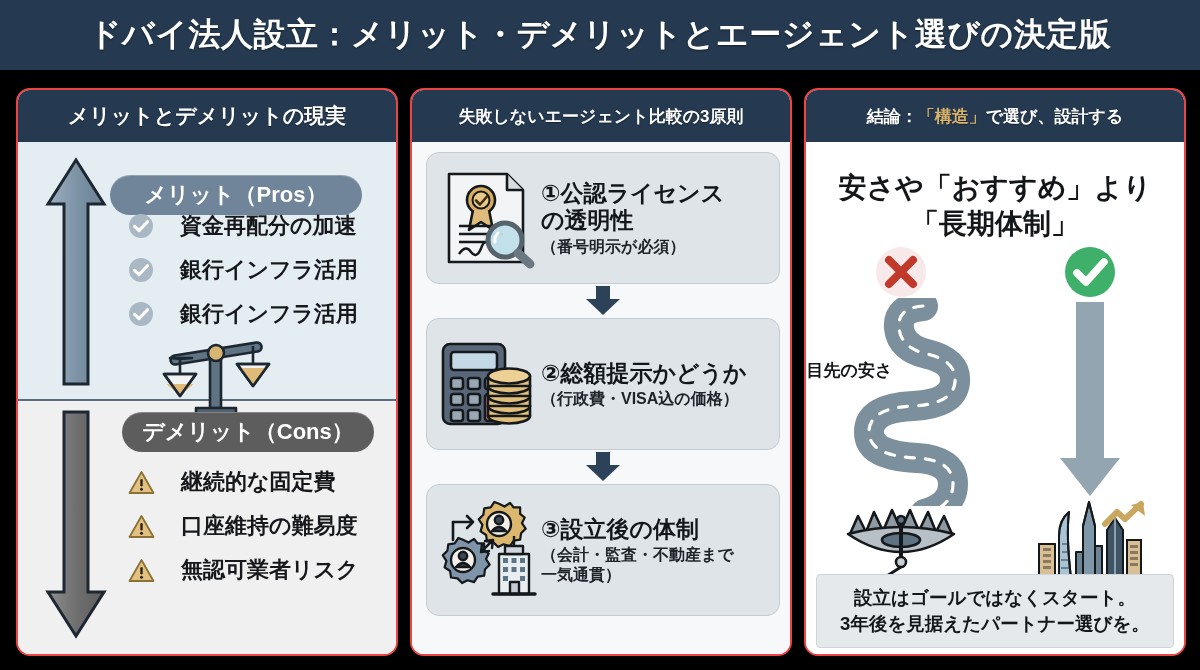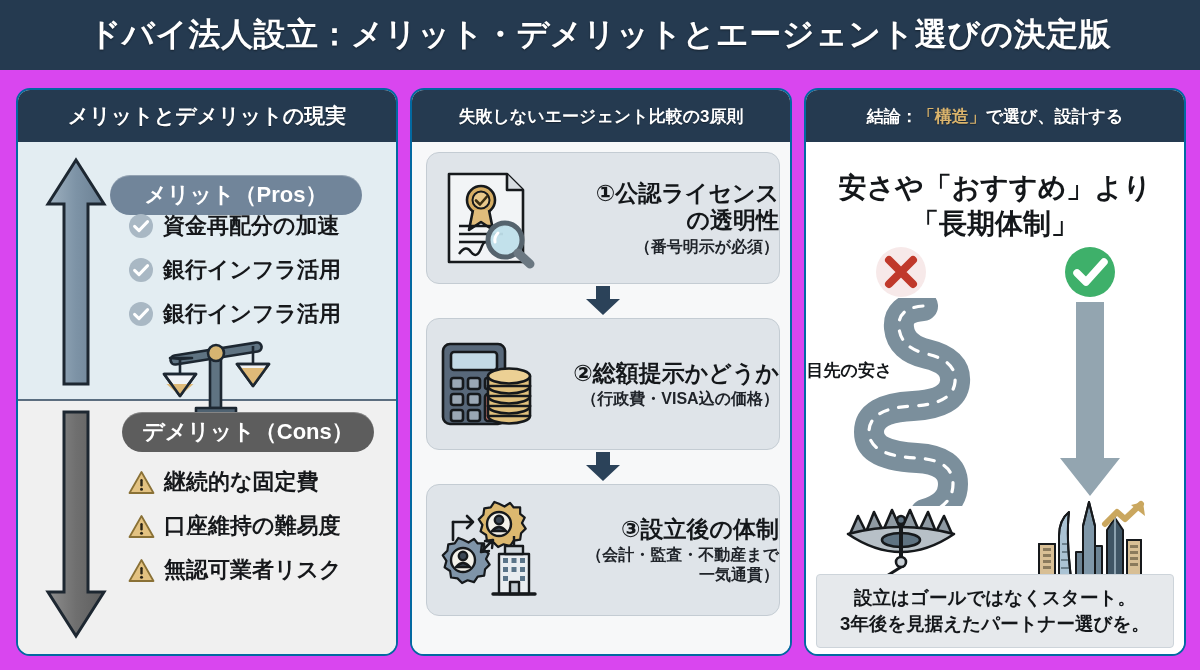--- a/index.html
+++ b/index.html
@@ -2,39 +2,39 @@
 <html><head>
 <meta charset="utf-8">
 <style>
   * { box-sizing: border-box; margin: 0; padding: 0; }
   html, body {
     width: 1200px; height: 670px;
     background: #ffffff;
     font-family: "Liberation Sans", "DejaVu Sans", sans-serif;
     overflow: hidden;
   }
-  .page { position: relative; width: 1200px; height: 670px; background: #d946ef; }
+  .page { position: relative; width: 1200px; height: 670px; background: #000000; }
 
   
   .title-bar {
     position: absolute; left: 0; top: 0; width: 1200px; height: 70px;
     background: #253a50;
     display: flex; align-items: center; justify-content: center;
   }
   .title-text {
     color: #ffffff; font-size: 32px; font-weight: bold; letter-spacing: 0.5px;
     text-shadow: 0 1px 2px rgba(0,0,0,0.45);
     white-space: nowrap;
   }
 
   
   .cols { position: absolute; left: 0; top: 78px; width: 1200px; height: 588px; }
   .col {
     position: absolute; top: 10px; height: 568px;
-    border: 2px solid #0369a1; border-radius: 14px;
+    border: 2px solid #ef4444; border-radius: 14px;
     overflow: hidden; background: #ffffff;
   }
   .col-1 { left: 16px;  width: 382px; }
   .col-2 { left: 410px; width: 382px; }
   .col-3 { left: 804px; width: 382px; }
 
   .col-head {
     height: 52px; background: #253a50;
     display: flex; align-items: center; justify-content: center;
     color: #ffffff; font-size: 21px; font-weight: bold;
@@ -72,42 +72,42 @@
     box-shadow: inset 0 1px 0 rgba(255,255,255,.25);
     white-space: nowrap;
   }
   .pill-pros { left: 92px; top: 14px; width: 252px; background: #71859a; margin-top: 19px; }
   .pill-cons { left: 104px; top: 270px; width: 252px; background: #5d5d5d; }
 
   .bullets { position: absolute; left: 110px; }
   .bullets.pros { top: 62px; }
   .bullets.cons { top: 318px; }
   .bullet {
-    display: flex; align-items: center; gap: 9px;
+    display: flex; align-items: center; gap: 26px;
     height: 44px; font-size: 22px; font-weight: bold; color: #16181b;
     white-space: nowrap;
   }
   .ico-check, .ico-warn { flex: 0 0 auto; display: block; }
 
   .scale-icon {
     position: absolute; left: 140px; top: 184px; width: 118px; height: 100px;
   }
 
   
   .c2-body {
     position: relative; height: 514px; background: #f7f8f9;
     padding: 10px 14px 0 14px;
   }
   .step {
     position: relative; width: 354px; height: 132px;
     background: #dfe4e9; border: 1.5px solid #c4ccd3; border-radius: 13px;
     display: flex; align-items: center;
   }
   .step-icon { flex: 0 0 108px; height: 108px; margin-left: 6px; }
-  .step-txt { flex: 1 1 auto; text-align: right; }
+  .step-txt { flex: 1 1 auto; text-align: left; }
   .step-title {
     font-size: 23px; font-weight: bold; color: #14171a; line-height: 1.18;
     white-space: pre-line;
   }
   .step-sub {
     font-size: 16px; font-weight: bold; color: #20242a; line-height: 1.2;
     margin-top: 2px; white-space: pre-line;
   }
   .flow-arrow {
     width: 354px; height: 34px;

